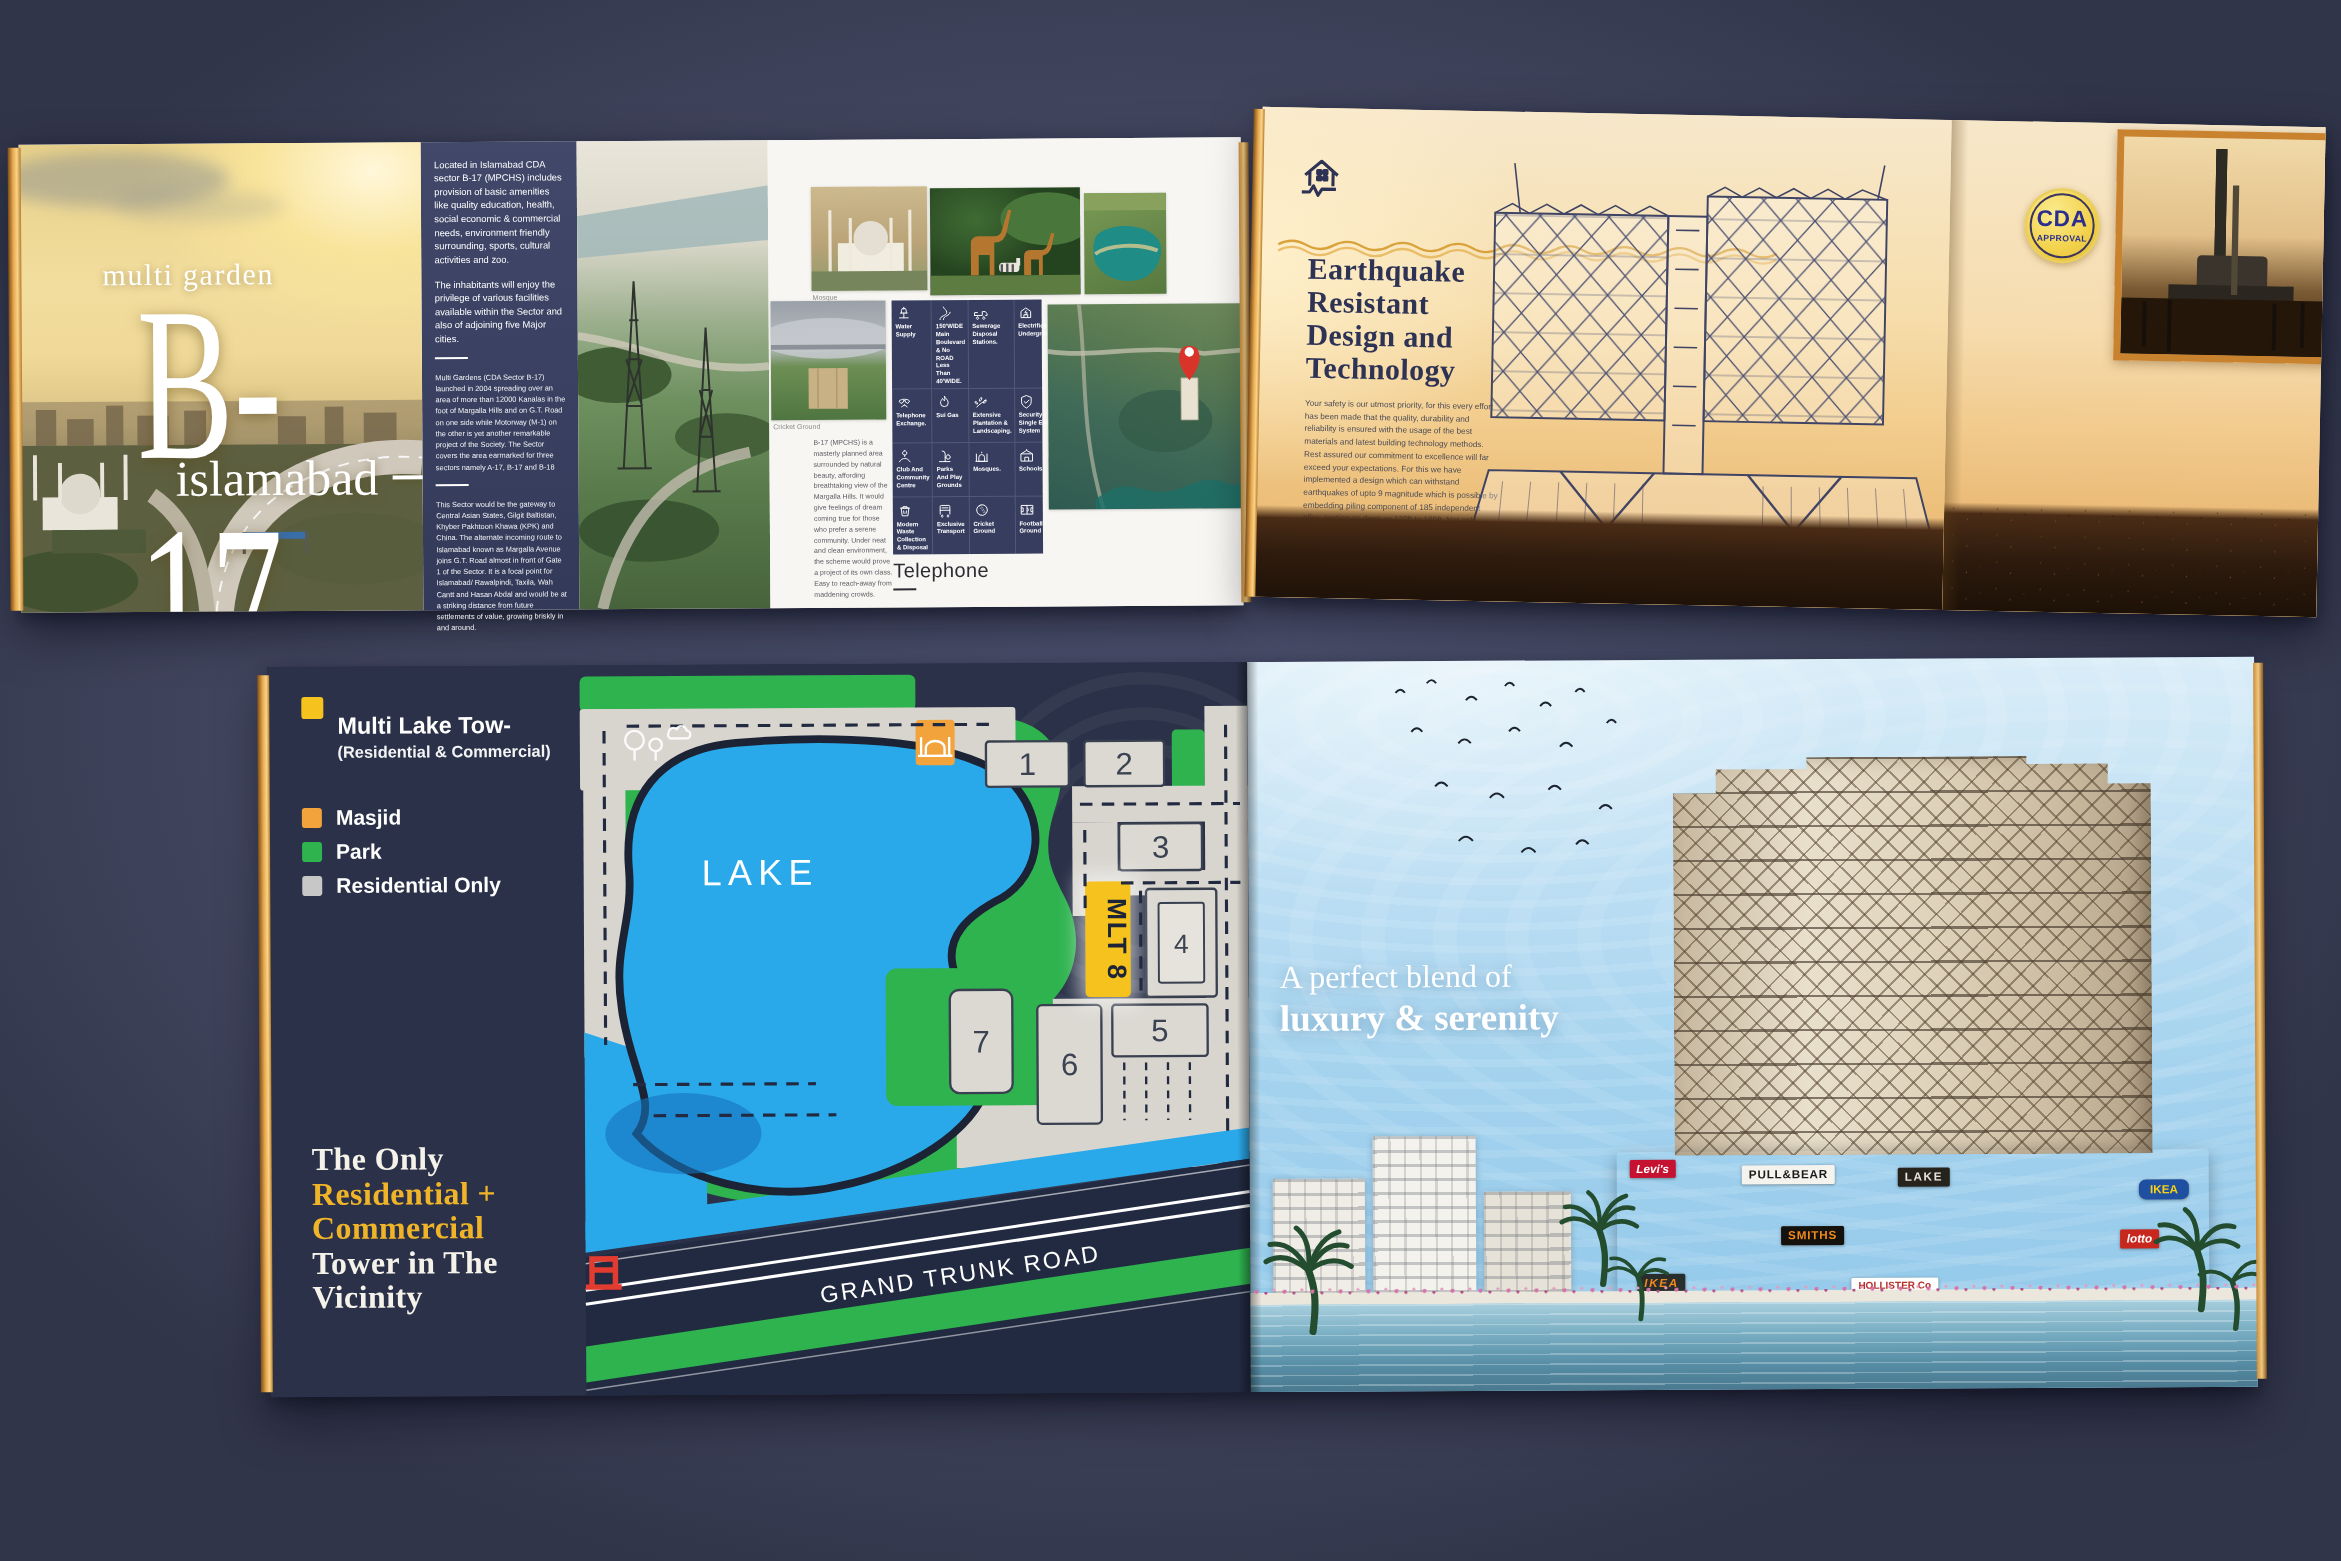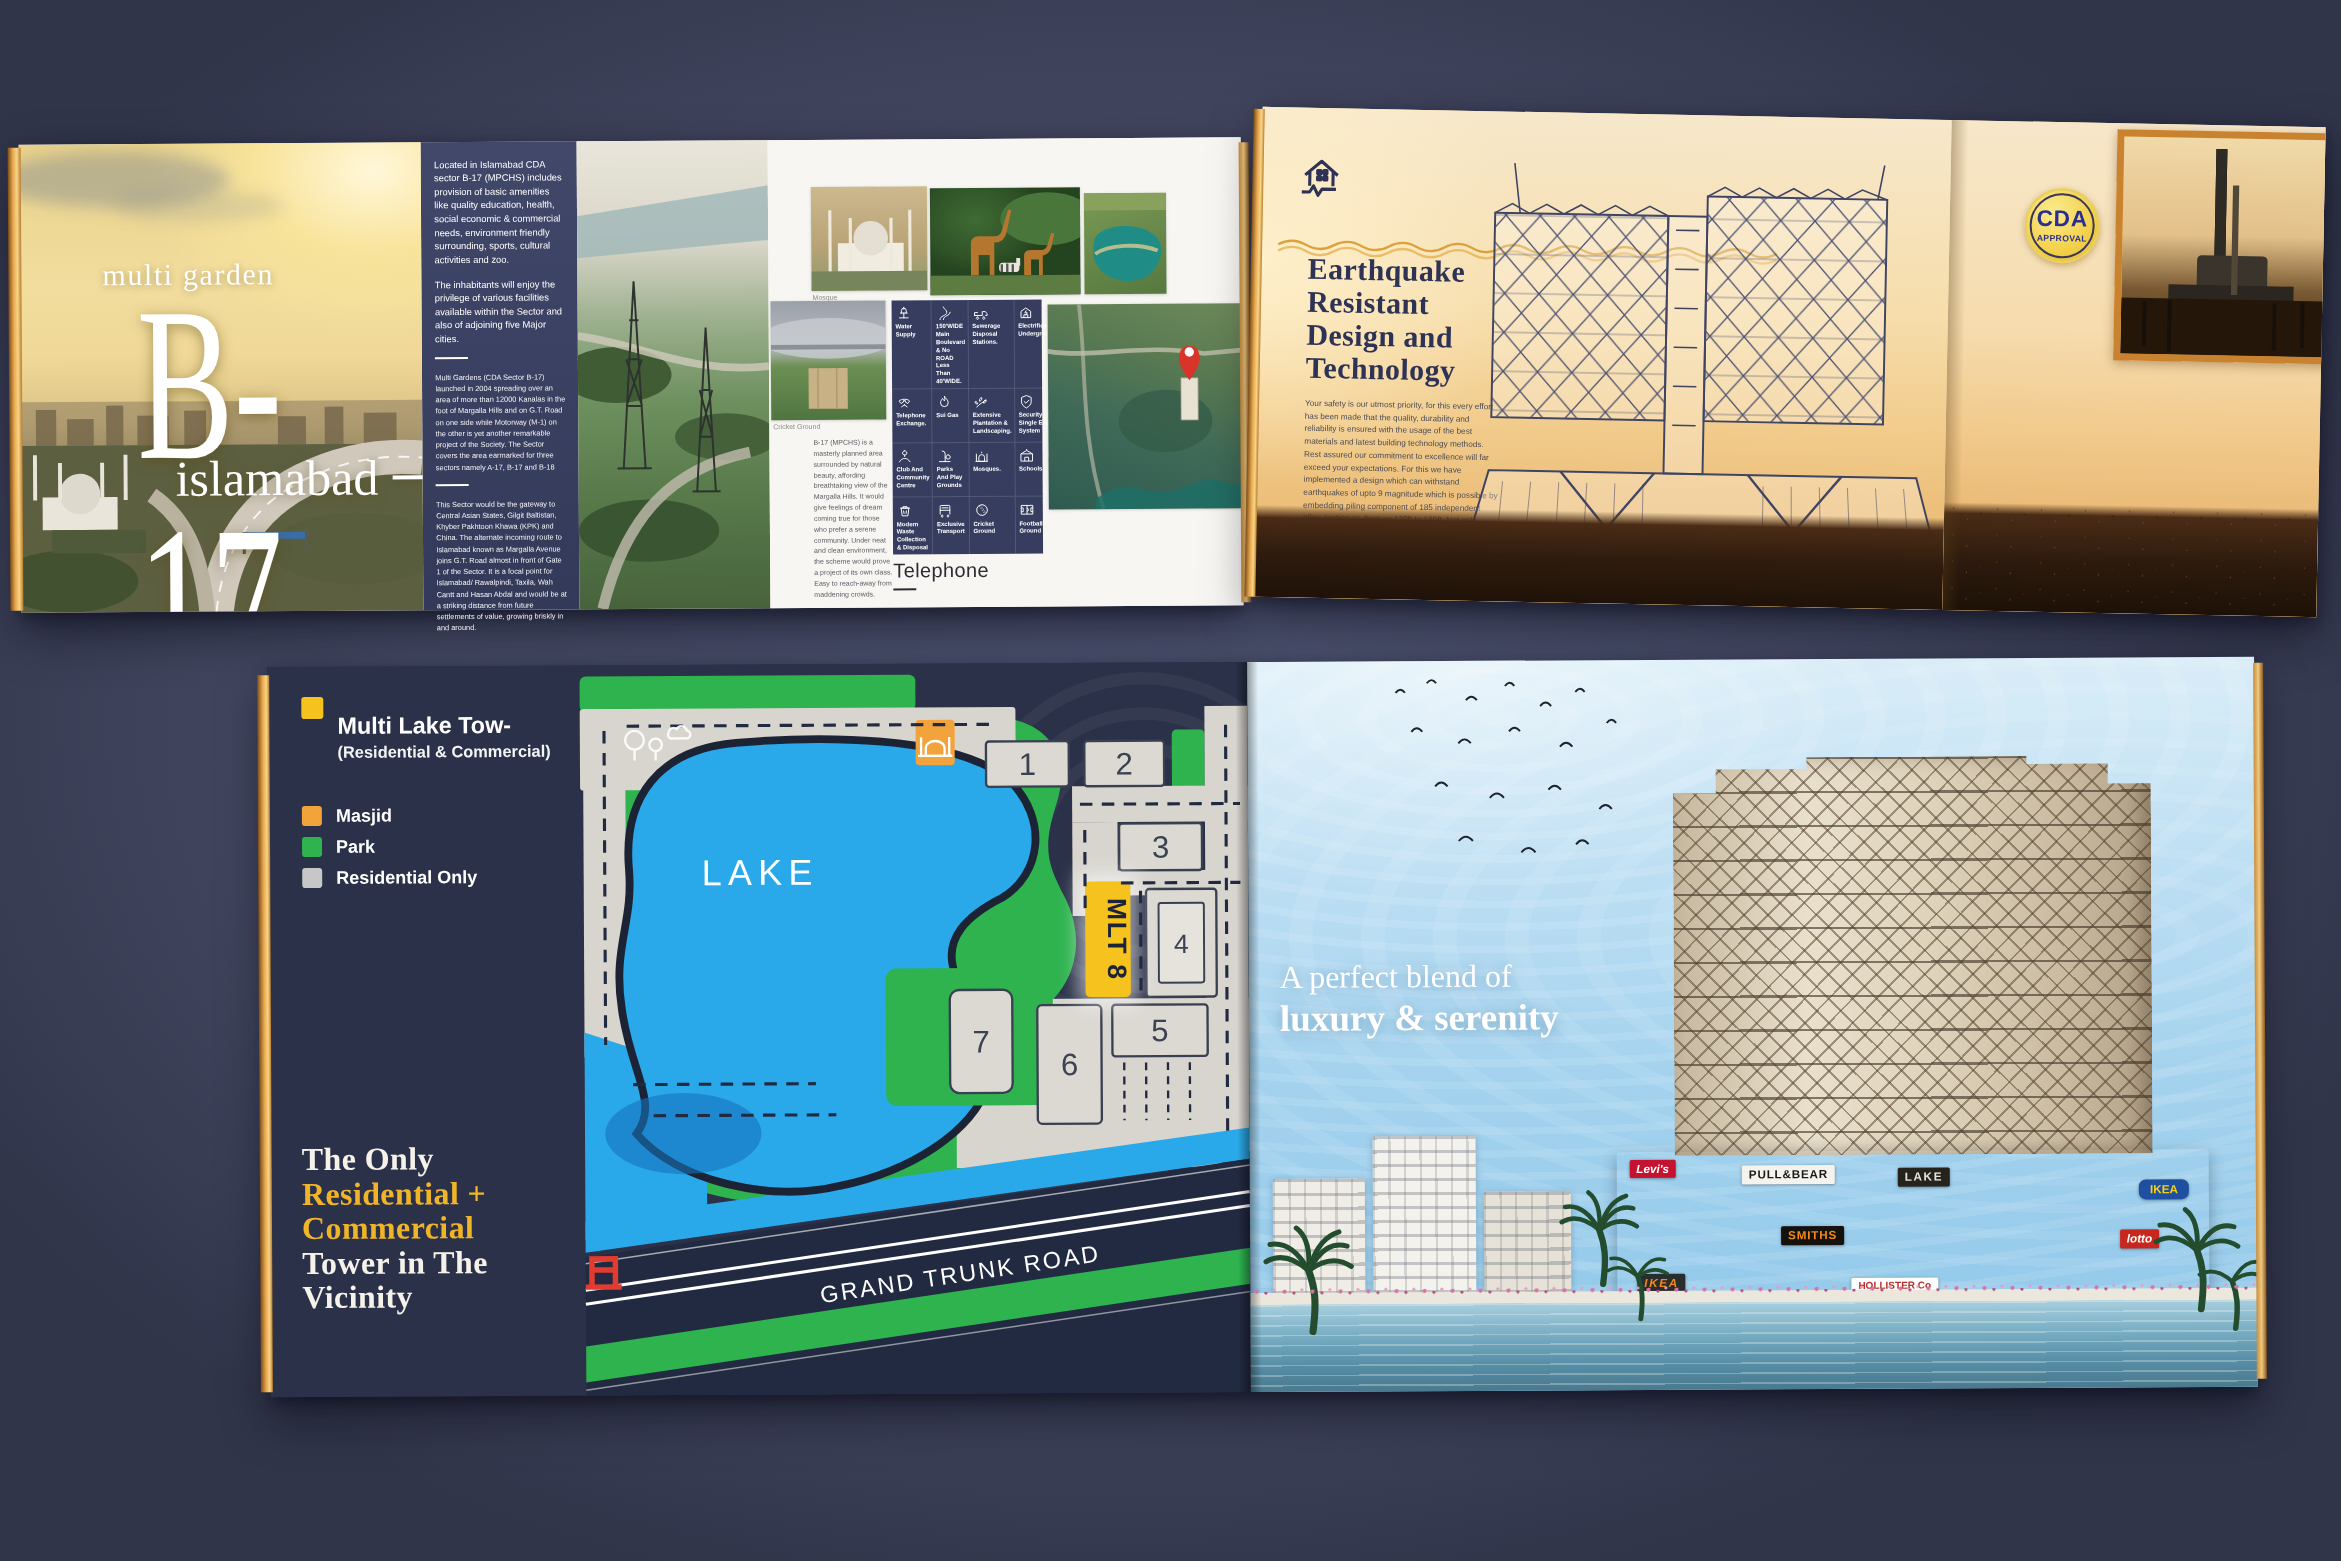--- a/index.html
+++ b/index.html
@@ -89,22 +89,22 @@
     background:linear-gradient(90deg,#c98c3a,#f0c87e 50%,#8a5a20);}
   .pageMap{width:980px;position:relative;background:#2a3148;overflow:hidden;}
   .legend{position:absolute;left:34px;top:28px;color:#fff;z-index:3;}
   .leg-row{display:flex;align-items:flex-start;gap:14px;}
   .swatch{width:22px;height:22px;border-radius:3.1px;flex:0 0 auto;margin-top:2.3px;}
   .leg-primary-label{font-size:23.4px;font-weight:bold;line-height:1.1;margin-top:19px;}
   .leg-sub{font-size:16.4px;font-weight:bold;opacity:.95;margin-top:3.1px;}
   .leg-items{margin-top:44px;display:flex;flex-direction:column;gap:10px;}
   .leg-items .leg-row{align-items:center;}
   .leg-items .swatch{width:20px;height:20px;margin-top:0;}
-  .leg-label{font-size:18px;font-weight:bold;}
-  .tagline{position:absolute;left:32px;top:475px;font-size:32px;font-weight:bold;line-height:1.08;color:#f5f2ea;z-index:3;letter-spacing:0.4px;}
+  .leg-label{font-size:21px;font-weight:bold;}
+  .tagline{position:absolute;left:42px;top:475px;font-size:32px;font-weight:bold;line-height:1.08;color:#f5f2ea;z-index:3;letter-spacing:0.4px;}
   .tagline .y{color:#f0b429;}
   .foldShadow{position:absolute;top:0;bottom:0;width:23.4px;z-index:5;
     background:linear-gradient(90deg,rgba(0,0,0,0),rgba(0,0,0,.38) 50%,rgba(0,0,0,0));}
   .pageHero{flex:1;position:relative;overflow:hidden;
     background:radial-gradient(703px 390px at 20% 0%, rgba(255,255,255,.45) 0%, rgba(255,255,255,0) 60%),
     linear-gradient(180deg,#d9edf8 0%,#bcdef3 30%,#a3d2ee 58%,#90c7e9 100%);}
   .swirl{position:absolute;inset:0;opacity:.5;
     background:
      repeating-radial-gradient(ellipse 546px 203px at 25% 8%, rgba(255,255,255,.20) 0 20px, rgba(255,255,255,0) 20px 61px),
      repeating-radial-gradient(ellipse 625px 234px at 85% 38%, rgba(255,255,255,.16) 0 23.4px, rgba(255,255,255,0) 23.4px 72px);}

